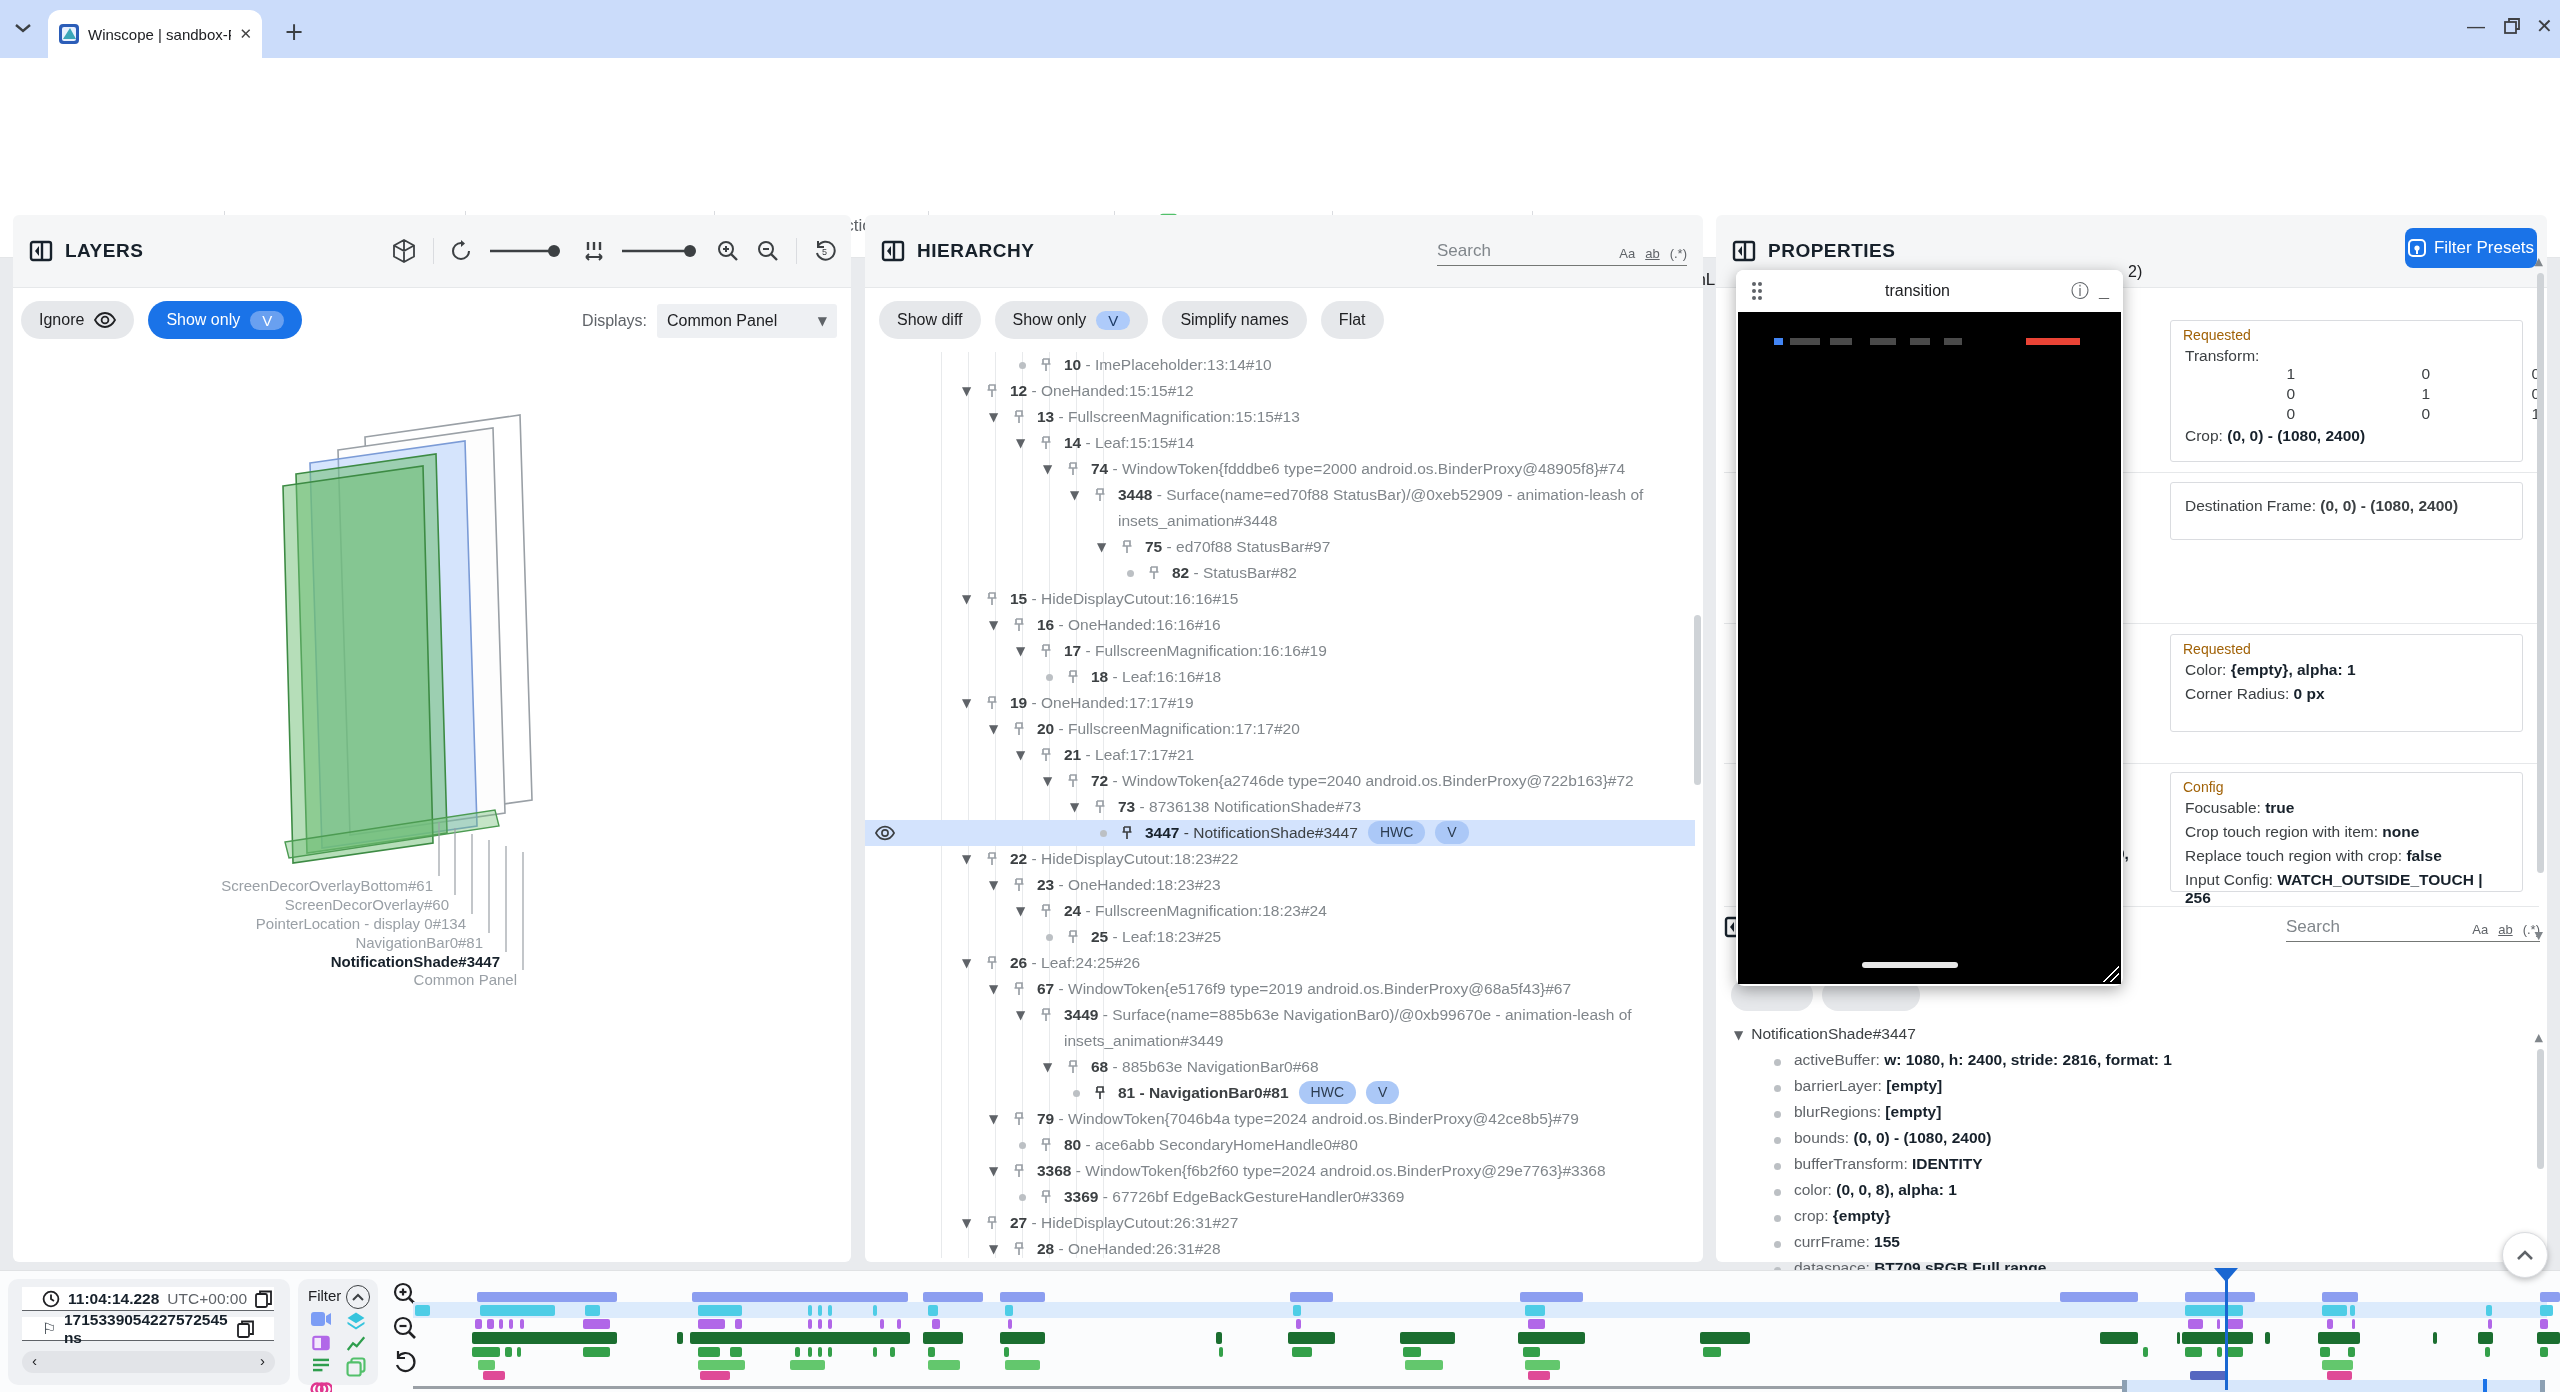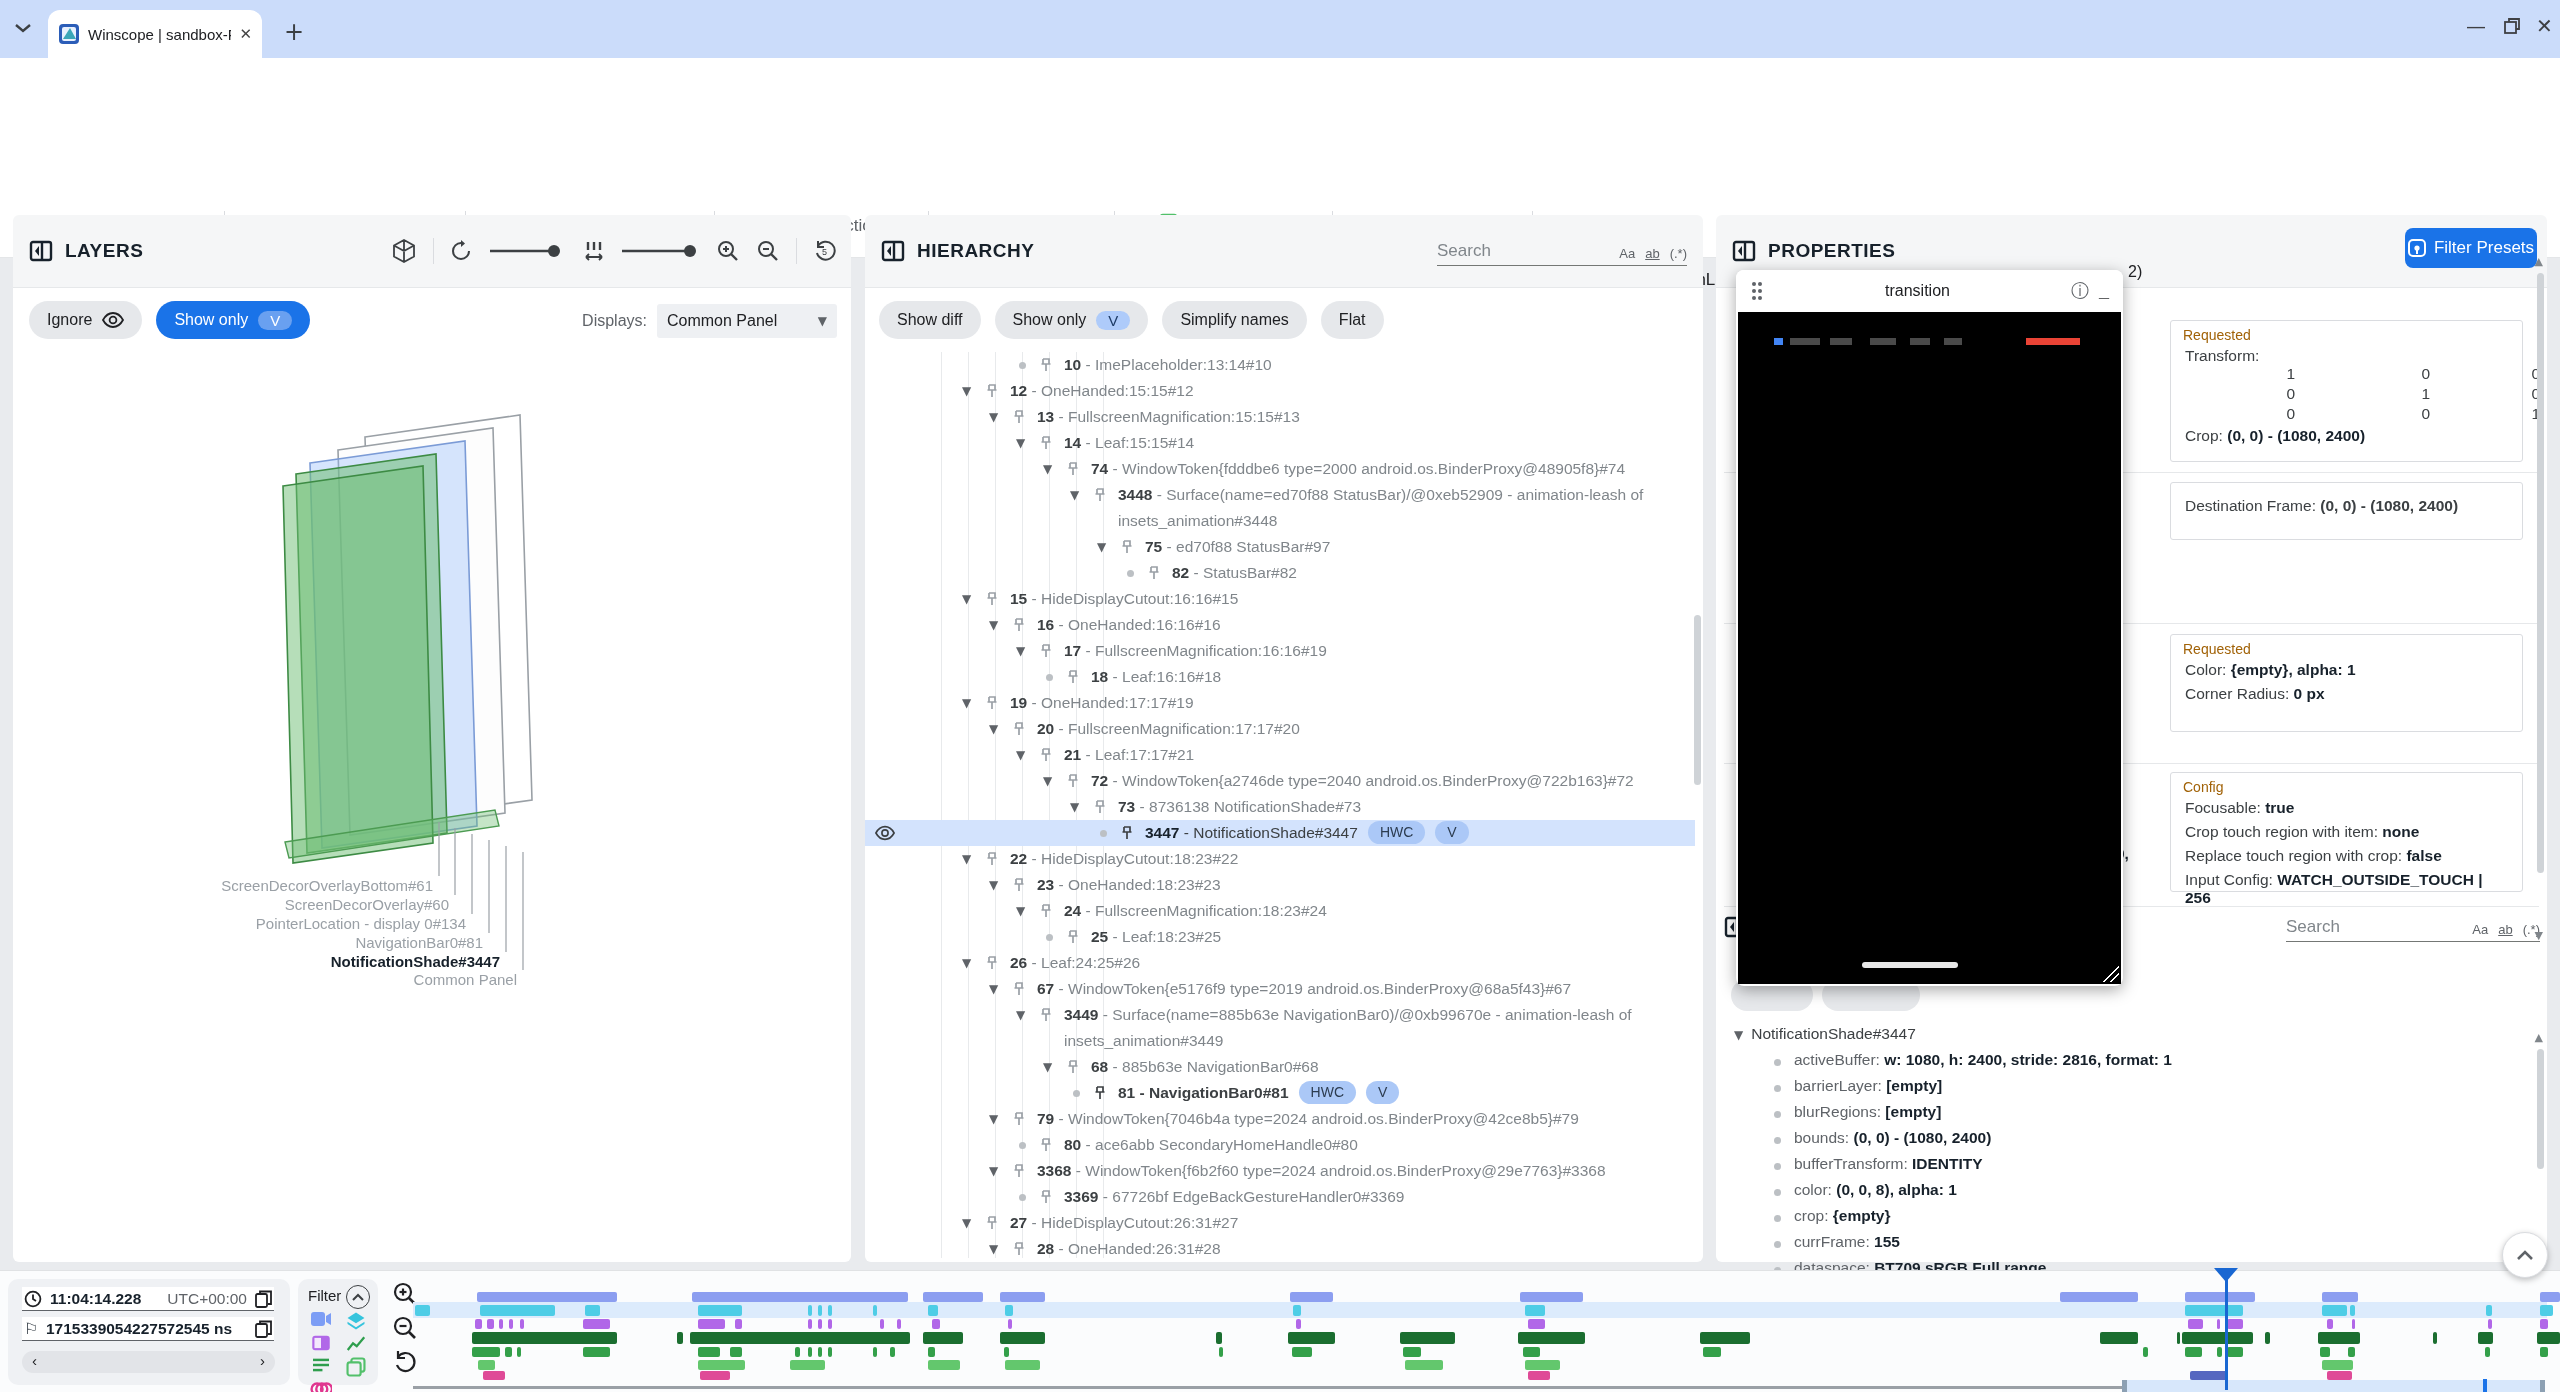--- a/index.html
+++ b/index.html
@@ -39,21 +39,21 @@
   
   .panel{background:#fff;border-radius:6px;}
   .phead{position:absolute;left:0;top:0;right:0;height:73px;background:#f5f6f7;border-bottom:1px solid #e6e8ea;border-radius:6px 6px 0 0;display:flex;align-items:center;padding-left:16px;box-sizing:border-box;}
   .ptitle{font-size:19px;font-weight:700;color:#17212b;letter-spacing:.5px;margin-left:12px;}
   .chip{display:inline-flex;align-items:center;gap:10px;background:#e6e8eb;border-radius:19px;height:38px;padding:0 18px;font-size:16px;color:#202124;}
   .chip.blue{background:#1a73e8;color:#fff;}
   .vbadge{background:#aecbfa;color:#1d3b66;border-radius:12px;padding:1px 12px;font-size:15px;}
   .chip.blue .vbadge{background:#69a0f0;color:#fff;}
   
   #layers{left:13px;top:215px;width:838px;height:1047px;}
-  #lcontrols{position:absolute;left:0;top:73px;right:0;height:64px;display:flex;align-items:center;padding:0 16px;box-sizing:border-box;gap:14px;}
+  #lcontrols{position:absolute;left:0;top:73px;right:0;height:64px;display:flex;align-items:center;padding:0 8px;box-sizing:border-box;gap:14px;}
   #displays{position:absolute;right:14px;top:16px;display:flex;align-items:center;gap:10px;font-size:16px;color:#5f6368;}
   #displays .select{width:180px;height:34px;background:#eef0f3;border-radius:3px;display:flex;align-items:center;justify-content:space-between;padding:0 10px;box-sizing:border-box;color:#202124;}
   
   #hier{left:865px;top:215px;width:838px;height:1047px;}
   #hsearch{position:absolute;right:16px;top:14px;width:250px;}
   .searchline{border-bottom:1px solid #747775;height:32px;display:flex;align-items:flex-end;justify-content:space-between;padding-bottom:4px;}
   .searchline .ph{color:#80868b;font-size:17px;}
   .stoggles{display:flex;gap:10px;font-size:13px;color:#5f6368;align-items:center;}
   #hchips{position:absolute;left:0;top:73px;right:0;height:64px;display:flex;align-items:center;gap:14px;padding:0 14px;box-sizing:border-box;}
   #htree{position:absolute;left:0;top:137px;right:8px;bottom:4px;overflow:hidden;font-size:15.5px;color:#80868b;
@@ -96,21 +96,21 @@
   #ovstrip{position:absolute;left:36px;top:26px;height:7px;right:36px;}
   #ovstrip i{position:absolute;top:0;height:7px;display:block;}
   #homebar{position:absolute;left:124px;bottom:16px;width:96px;height:6px;border-radius:3px;background:#e8e8e8;}
   #ovresize{position:absolute;right:2px;bottom:2px;width:16px;height:16px;background:
      linear-gradient(135deg,transparent 0 50%,#fff 50% 56%,transparent 56% 70%,#fff 70% 76%,transparent 76%);}
   
   #fab{left:2502px;top:1232px;width:44px;height:44px;border-radius:50%;background:#fff;border:1px solid #dadce0;box-shadow:0 2px 6px rgba(0,0,0,.25);z-index:60;display:flex;align-items:center;justify-content:center;}
   
   #timeline{left:0;top:1270px;width:2560px;height:122px;background:#fbfcfd;border-top:1px solid #e0e2e4;}
   #tlcard{position:absolute;left:8px;top:8px;width:282px;height:106px;background:#eff1f4;border-radius:10px;}
-  .tlfield{position:absolute;left:14px;width:252px;height:24px;background:#fff;border-bottom:1px solid #5f6368;display:flex;align-items:center;gap:8px;padding:0 2px;box-sizing:border-box;font-size:15.5px;font-weight:700;color:#17212b;}
+  .tlfield{position:absolute;left:14px;width:252px;height:24px;background:#fff;border-bottom:1px solid #5f6368;display:flex;align-items:center;gap:8px;padding:0 20px;box-sizing:border-box;font-size:15.5px;font-weight:700;color:#17212b;}
   .tlfield .sub{font-weight:400;color:#5f6368;margin-left:auto;}
   #tlnav{position:absolute;left:14px;top:72px;width:253px;height:22px;background:#e2e4e8;border-radius:12px;font-size:15px;color:#202124;}
   #filtercard{position:absolute;left:298px;top:8px;width:80px;height:106px;background:#eff1f4;border-radius:10px;}
   #filtercard .flabel{position:absolute;left:10px;top:8px;font-size:15px;color:#202124;}
   #fcircle{position:absolute;right:8px;top:6px;width:22px;height:22px;border:1.5px solid #3c4043;border-radius:50%;display:flex;align-items:center;justify-content:center;}
   #fgrid{position:absolute;left:8px;top:32px;width:64px;display:grid;grid-template-columns:1fr 1fr;gap:4px 6px;justify-items:center;}
   .tlzoom{left:392px;color:#202124;}
   .tseg{position:absolute;border-radius:2px;}
   #band{left:413px;top:1302px;width:2134px;height:16px;background:#dcebfc;position:absolute;}
   #cursorline{left:2225px;top:1268px;width:3px;height:122px;background:#1967d2;position:absolute;z-index:20;}

